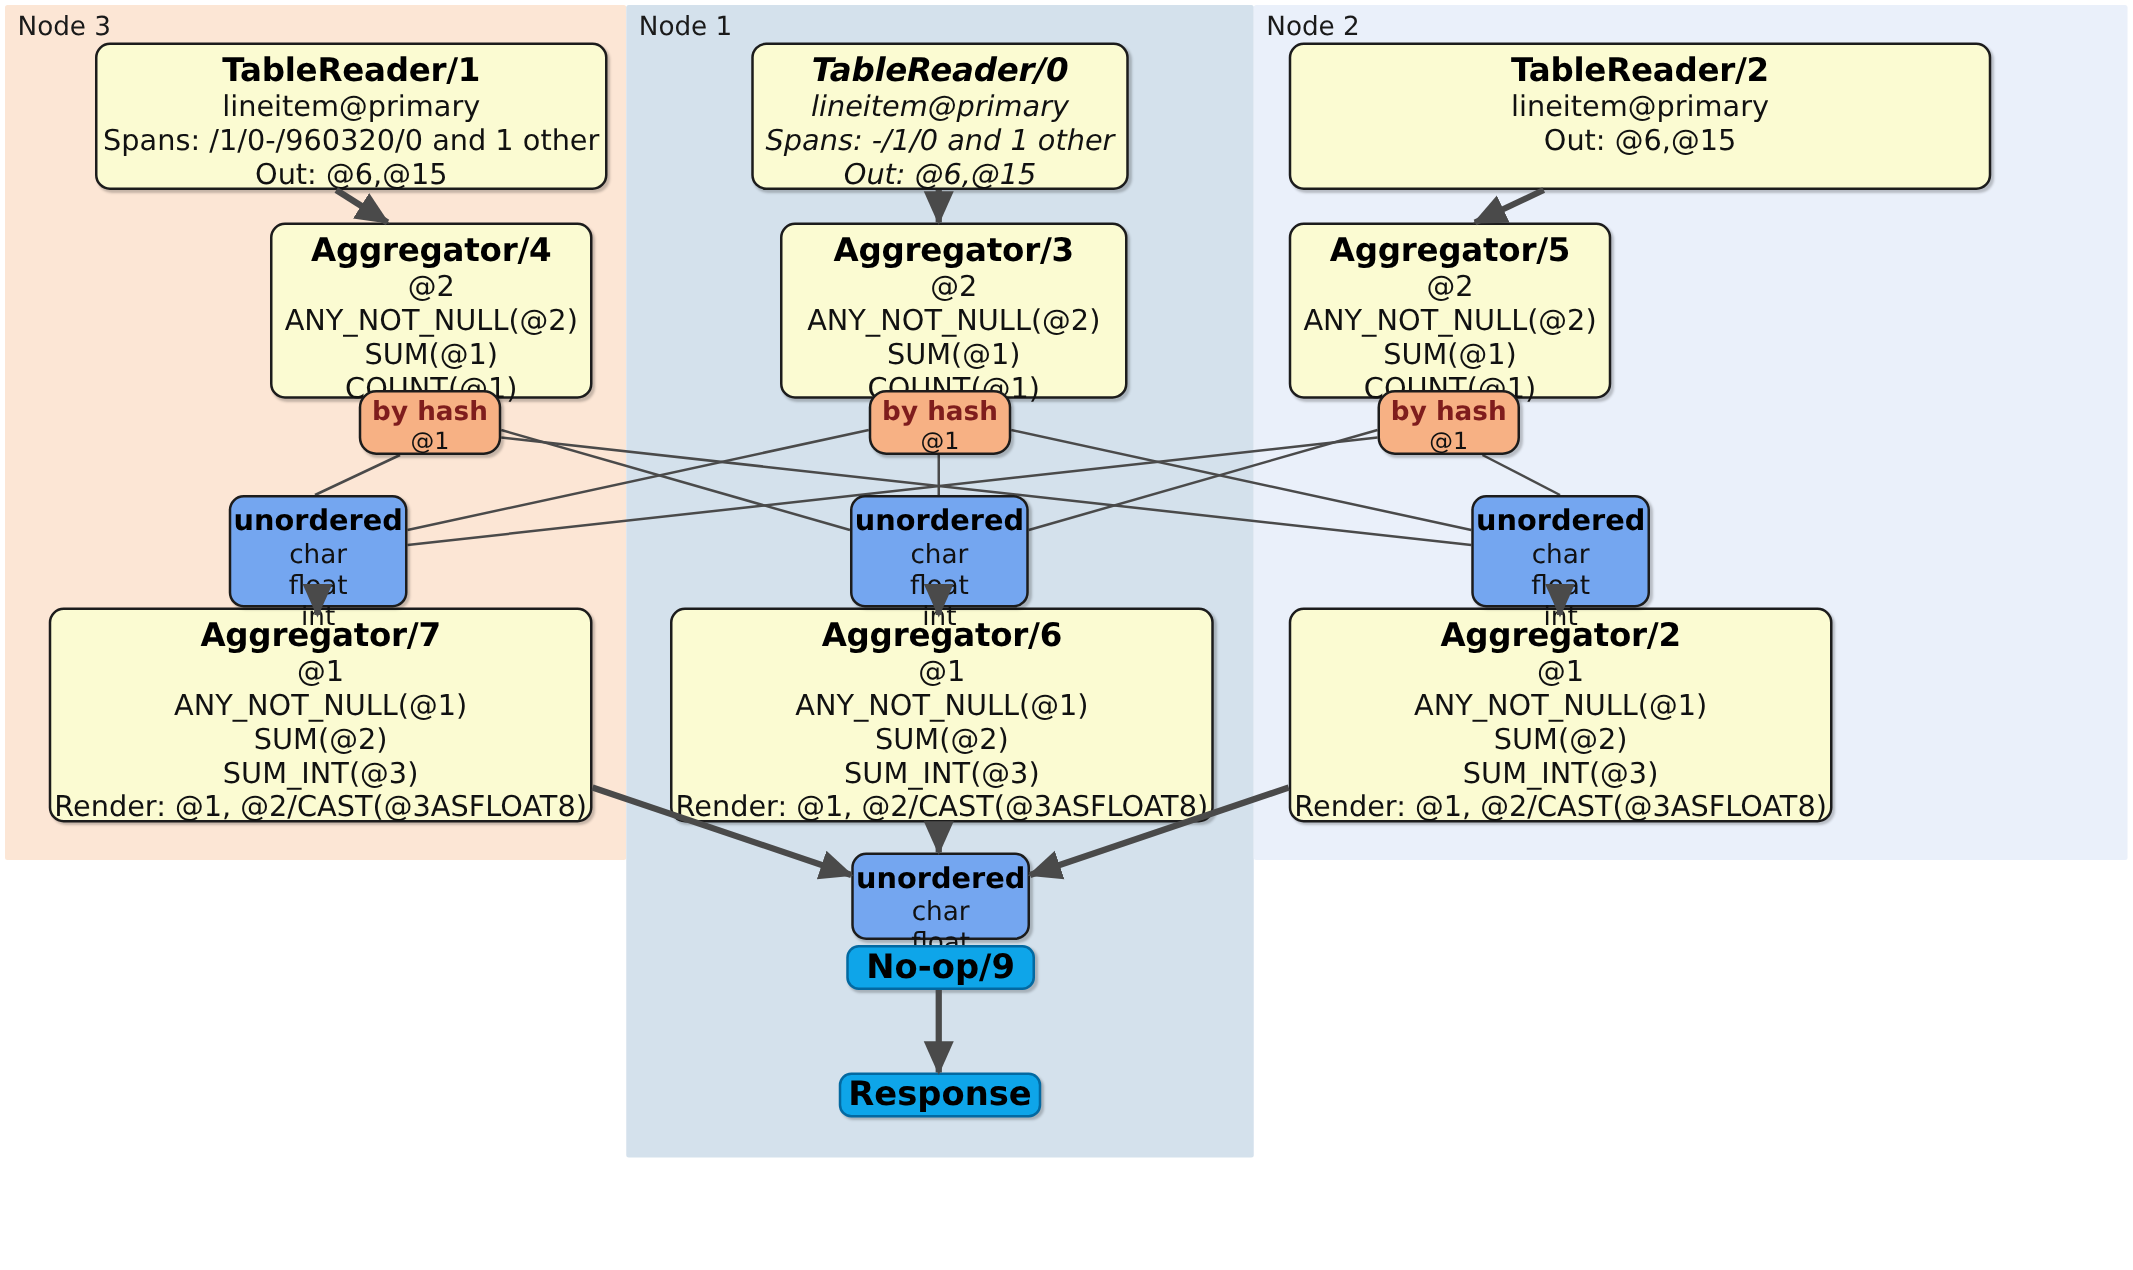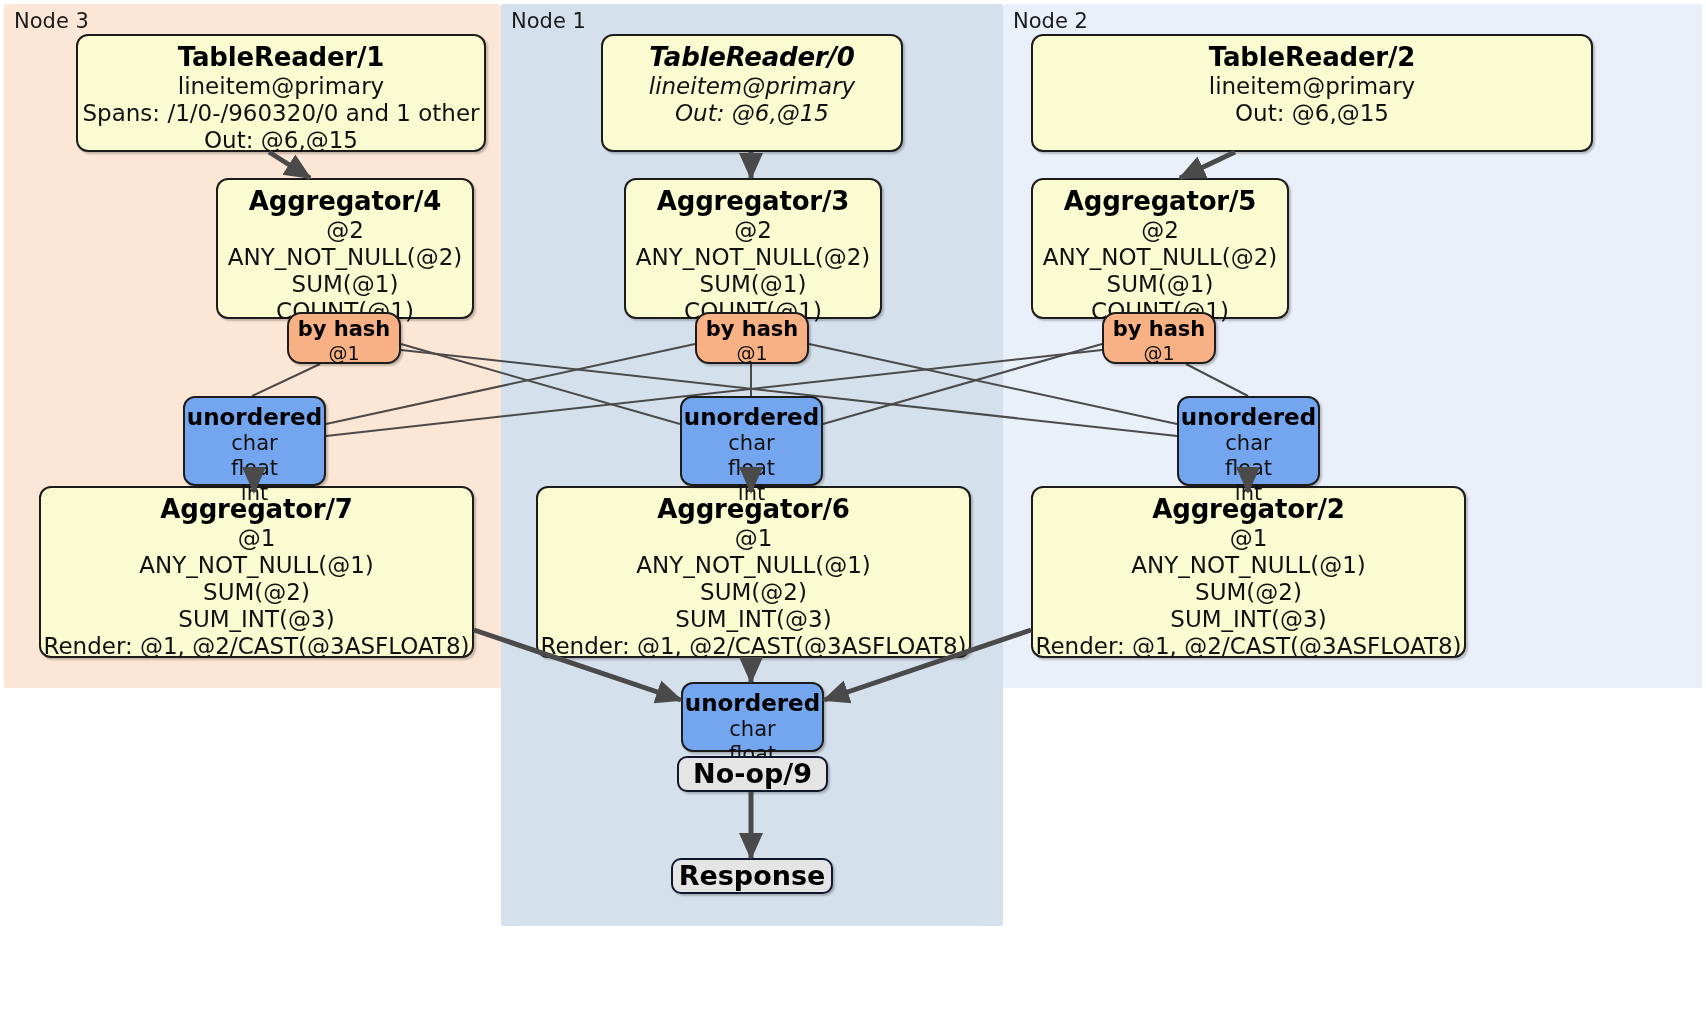--- a/index.html
+++ b/index.html
@@ -59,21 +59,21 @@
     background: #f7b184;
     border: 2px solid #1c1c1c;
     border-radius: 14px;
     box-shadow: 2px 2px 2px rgba(0,0,0,0.22);
     padding-top: 3px;
     z-index: 7;
   }
   .router-title {
     font-weight: bold;
     font-size: 21px;
-    color: #000000;
+    color: #7f1d1d;
   }
   .router-line {
     font-size: 19px;
     color: #111;
   }
   .sync-box {
     background: #74a6f0;
     border: 2px solid #1c1c1c;
     border-radius: 12px;
     box-shadow: 2px 2px 2px rgba(0,0,0,0.22);
@@ -83,22 +83,22 @@
   .sync-title {
     font-weight: bold;
     font-size: 23px;
     color: #000;
   }
   .sync-line {
     font-size: 21px;
     color: #111;
   }
   .small-box {
-    background: #e5e5e5;
-    border: 2px solid #0f172a;
+    background: #0ea5e9;
+    border: 2px solid #0369a1;
     border-radius: 10px;
     box-shadow: 2px 2px 2px rgba(0,0,0,0.22);
     justify-content: center;
     padding-top: 0;
     z-index: 8;
   }
   .small-title {
     font-weight: bold;
     font-size: 27px;
     color: #000;
@@ -161,35 +161,36 @@
   <div id="boxes-layer">
       <div class="box proc-box" style="left: 64px; top: 34px; width: 410px; height: 118px; margin-left: 12px;">
         <div class="proc-title">TableReader/1</div>
         <div class="proc-line">lineitem@primary</div>
         <div class="proc-line">Spans: /1/0-/960320/0 and 1 other</div>
         <div class="proc-line">Out: @6,@15</div>
       </div>
       <div class="box proc-box" style="left: 601px; top: 34px; width: 302px; height: 118px; font-style: italic;">
         <div class="proc-title">TableReader/0</div>
         <div class="proc-line">lineitem@primary</div>
+        <div class="proc-line">Spans: -/1/0 and 1 other</div>
         <div class="proc-line">Out: @6,@15</div>
       </div>
       <div class="box proc-box" style="left: 1031px; top: 34px; width: 562px; height: 118px;">
         <div class="proc-title">TableReader/2</div>
         <div class="proc-line">lineitem@primary</div>
         <div class="proc-line">Out: @6,@15</div>
       </div>
       <div class="box proc-box" style="left: 216px; top: 178px; width: 258px; height: 141px;">
         <div class="proc-title">Aggregator/4</div>
         <div class="proc-line">@2</div>
         <div class="proc-line">ANY_NOT_NULL(@2)</div>
         <div class="proc-line">SUM(@1)</div>
         <div class="proc-line">COUNT(@1)</div>
       </div>
-      <div class="box proc-box" style="left: 624px; top: 178px; width: 258px; height: 141px;">
+      <div class="box proc-box" style="left: 624px; top: 178px; width: 278px; height: 141px;">
         <div class="proc-title">Aggregator/3</div>
         <div class="proc-line">@2</div>
         <div class="proc-line">ANY_NOT_NULL(@2)</div>
         <div class="proc-line">SUM(@1)</div>
         <div class="proc-line">COUNT(@1)</div>
       </div>
       <div class="box proc-box" style="left: 1031px; top: 178px; width: 258px; height: 141px;">
         <div class="proc-title">Aggregator/5</div>
         <div class="proc-line">@2</div>
         <div class="proc-line">ANY_NOT_NULL(@2)</div>

